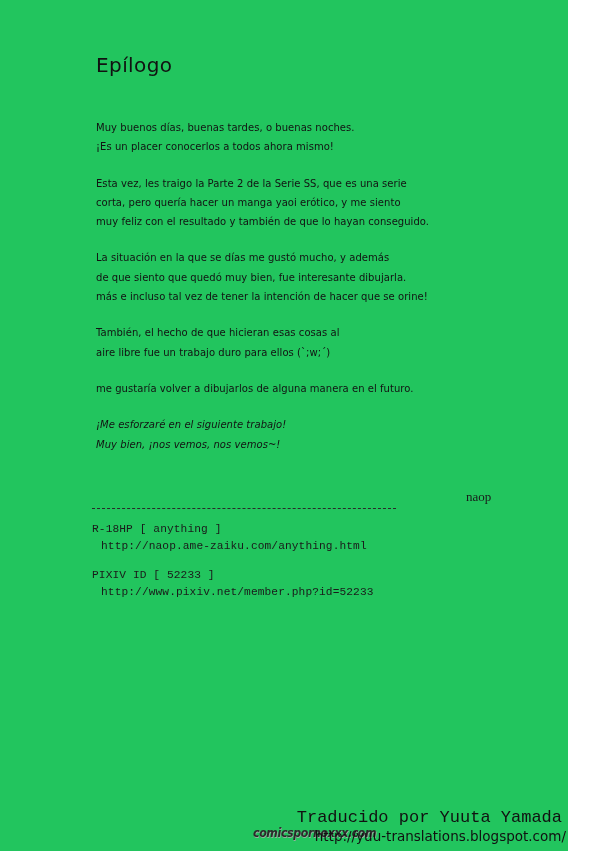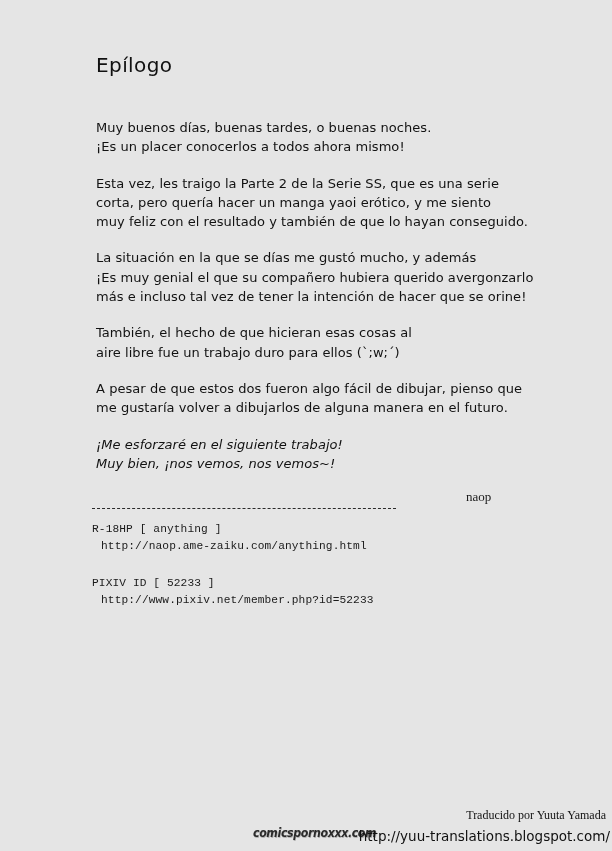--- a/index.html
+++ b/index.html
@@ -2,23 +2,23 @@
 <html><head>
 <meta charset="utf-8">
 <style>
   html, body {
     margin: 0;
     padding: 0;
     background: #ffffff;
   }
   .page {
     position: relative;
-    width: 612px;
+    width: 568px;
     height: 851px;
-    background: #e5e5e5;
+    background: #22c55e;
     overflow: hidden;
     font-family: "DejaVu Sans", sans-serif;
     color: #000000;
   }
 
   
   .title {
     position: absolute;
     left: 96px;
     top: 53px;
@@ -33,21 +33,21 @@
   
   .body-copy {
     position: absolute;
     left: 96px;
     top: 118px;
     width: 440px;
   }
   .para {
     margin: 0 0 17px 0;
     font-family: "DejaVu Sans", sans-serif;
-    font-size: 13px;
+    font-size: 10px;
     line-height: 19.3px;
     color: #121212;
     letter-spacing: 0.05px;
   }
   .para .line {
     display: block;
     white-space: nowrap;
   }
   .para:last-child { margin-bottom: 0; font-style: italic; }
 
@@ -76,36 +76,36 @@
   .credits {
     position: absolute;
     left: 92px;
     top: 521px;
     font-family: "Liberation Mono", "DejaVu Sans Mono", monospace;
     font-size: 11.2px;
     line-height: 17px;
     color: #1a1a1a;
     letter-spacing: 0.1px;
   }
-  .credits .block { margin-bottom: 20px; }
+  .credits .block { margin-bottom: 12px; }
   .credits .block:last-child { margin-bottom: 4px; }
   .credits .label { display: block; white-space: nowrap; }
   .credits .url {
     display: block;
     white-space: nowrap;
     padding-left: 9px;
   }
 
   
   .footer-credit {
     position: absolute;
     right: 6px;
     top: 808px;
-    font-family: Liberation Serif, serif;
-    font-size: 12px;
+    font-family: Liberation Mono, monospace;
+    font-size: 17px;
     color: #111111;
     white-space: nowrap;
     text-align: right;
   }
   .footer-url {
     position: absolute;
     right: 2px;
     top: 828px;
     font-family: "DejaVu Sans", sans-serif;
     font-size: 13.5px;
@@ -146,31 +146,30 @@
     </p>
 
     <p class="para">
       <span class="line">Esta vez, les traigo la Parte 2 de la Serie SS, que es una serie</span>
       <span class="line">corta, pero quería hacer un manga yaoi erótico, y me siento</span>
       <span class="line">muy feliz con el resultado y también de que lo hayan conseguido.</span>
     </p>
 
     <p class="para">
       <span class="line">La situación en la que se días me gustó mucho, y además</span>
-      <span class="line">¡Es muy genial el que su compañero hubiera querido avergonzarlo</span>
+      <span class="line">de que siento que quedó muy bien, fue interesante dibujarla.</span>
       <span class="line">más e incluso tal vez de tener la intención de hacer que se orine!</span>
     </p>
 
     <p class="para">
       <span class="line">También, el hecho de que hicieran esas cosas al</span>
       <span class="line">aire libre fue un trabajo duro para ellos (`;w;´)</span>
     </p>
 
     <p class="para">
-      <span class="line">A pesar de que estos dos fueron algo fácil de dibujar, pienso que</span>
       <span class="line">me gustaría volver a dibujarlos de alguna manera en el futuro.</span>
     </p>
 
     <p class="para">
       <span class="line">¡Me esforzaré en el siguiente trabajo!</span>
       <span class="line">Muy bien, ¡nos vemos, nos vemos~!</span>
     </p>
 
   </div>
 

